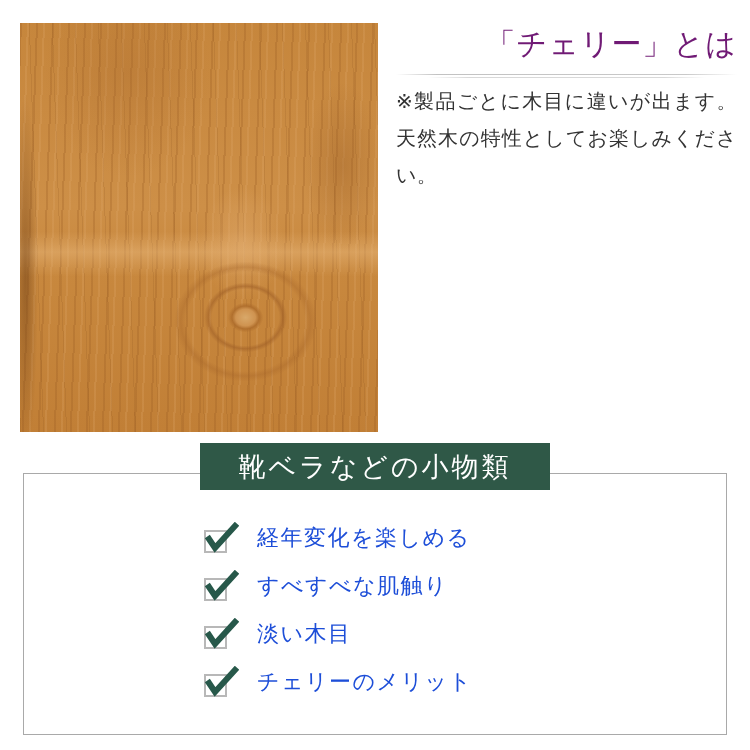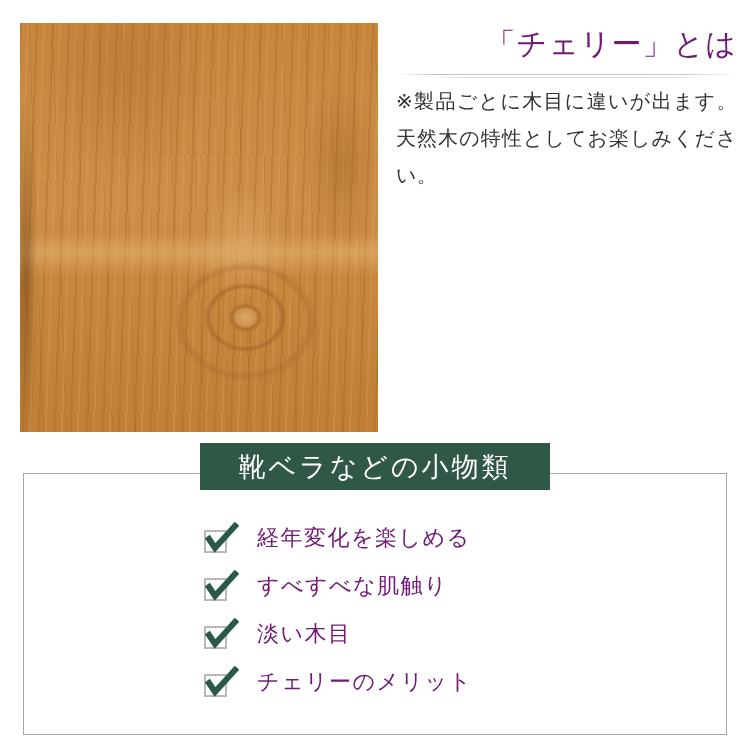--- a/index.html
+++ b/index.html
@@ -118,21 +118,21 @@
     height: 48px;
   }
   .check-icon {
     width: 36px; height: 32px;
     flex: 0 0 36px;
   }
   .merit-label {
     margin-left: 18px;
     font-size: 22px;
     letter-spacing: 1.5px;
-    color: #701a75;
+    color: #1d4ed8;
   }
 </style>
 </head>
 <body>
 
 <div class="canvas">
 
   <div class="wood" title="チェリー材の木目（天然木の板目写真）"></div>
 
   <div class="about">

